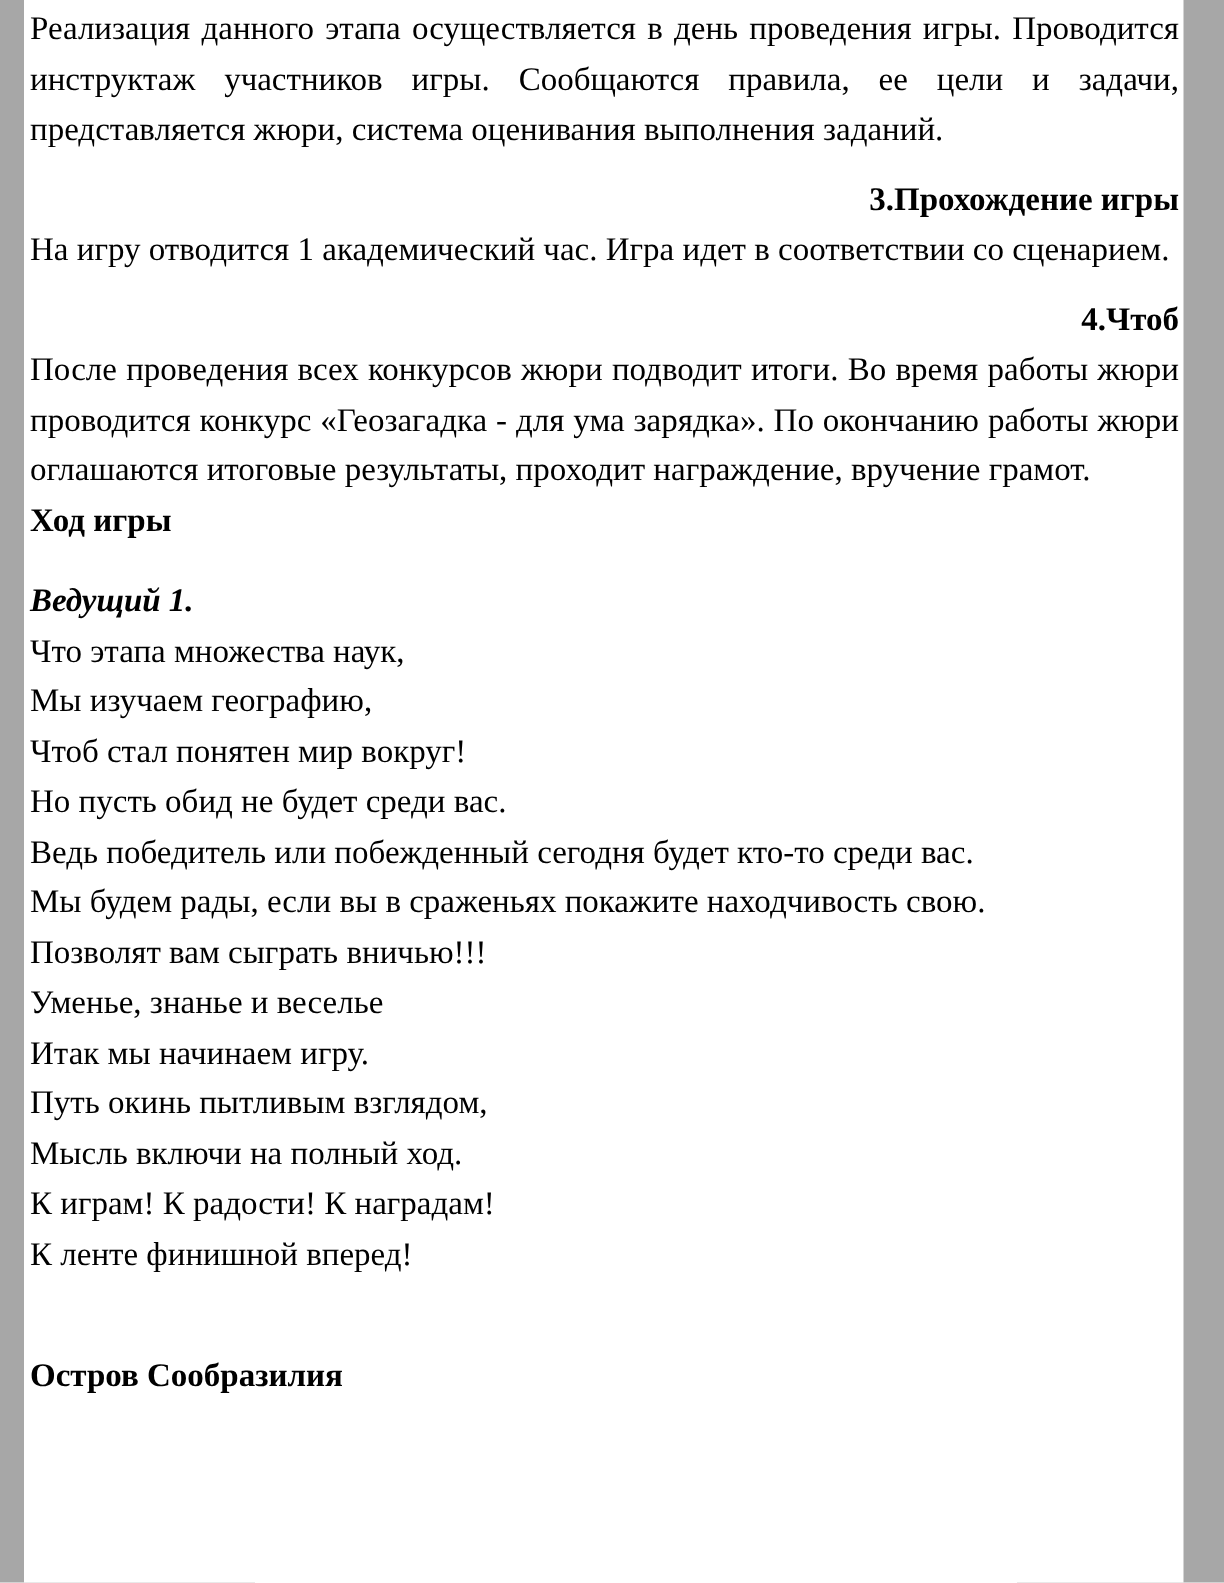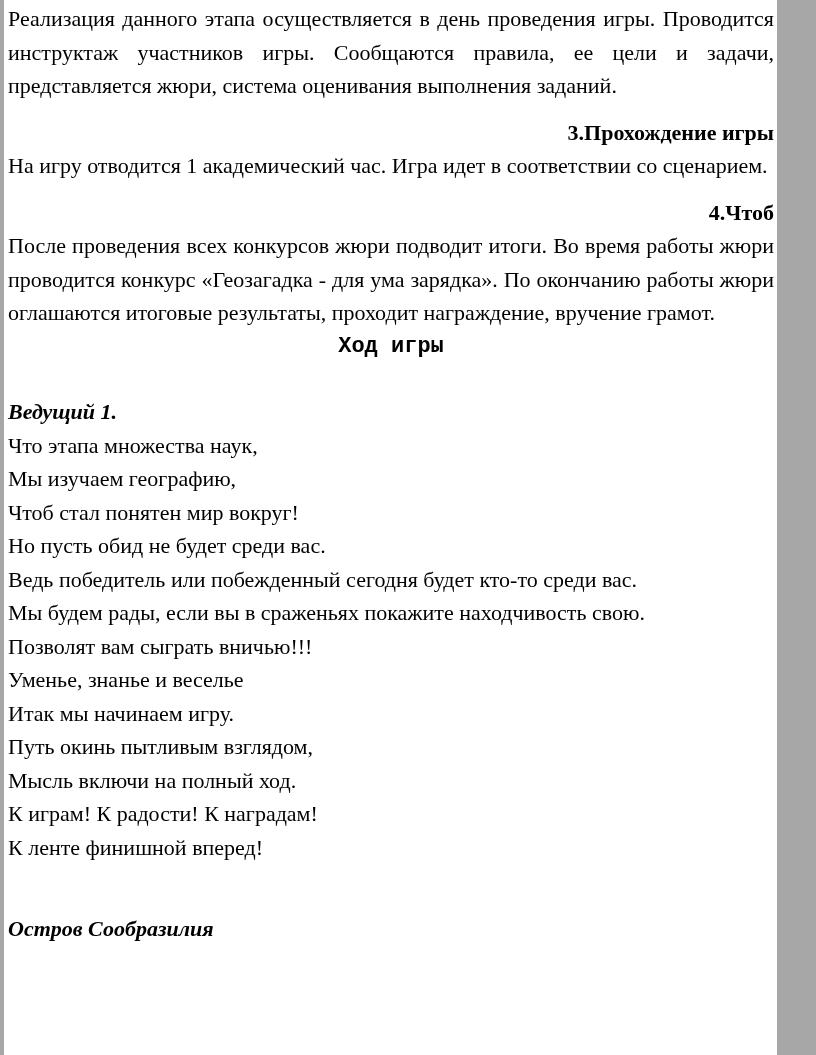--- a/index.html
+++ b/index.html
@@ -9,21 +9,21 @@
   body {
     width: 816px;
     height: 1055px;
     background: #a7a7a7;
     overflow: hidden;
     font-family: "Liberation Serif", "DejaVu Serif", serif;
     color: #000000;
   }
   .page {
     position: absolute;
-    left: 4px;
+    left: 16px;
     top: 0;
     width: 773px;
     height: 1055px;
     background: #ffffff;
     box-sizing: border-box;
     padding: 2px 3px 0 4px;
   }
   .para, .line, .heading, .center-heading {
     margin: 0;
     font-size: 22px;
@@ -36,34 +36,32 @@
     font-weight: bold;
     text-align: right;
     margin-top: 13px;
   }
   .sec-num {
     display: inline-block;
     min-width: 57px;
   }
   .center-heading {
     font-weight: bold;
-    text-align: center;
-    margin-bottom: 32px;
-    font-family: Liberation Mono, monospace;
+    text-align: left;
+    margin-bottom: 20px;
   }
   .bold-line {
     font-weight: bold;
     font-style: italic;
   }
   .footer-heading {
     margin-top: 48px;
     font-weight: bold;
     font-size: 22px;
     line-height: 33.5px;
-    font-style: italic;
   }
 </style>
 </head>
 <body>
 
 <div class="page">
 
   <p class="para">Реализация данного этапа осуществляется в день проведения игры. Проводится инструктаж участников игры. Сообщаются правила, ее цели и задачи, представляется жюри, система оценивания выполнения заданий.</p>
 
   <p class="heading"><span class="sec-num">3.</span><span>Прохождение игры</span></p>

